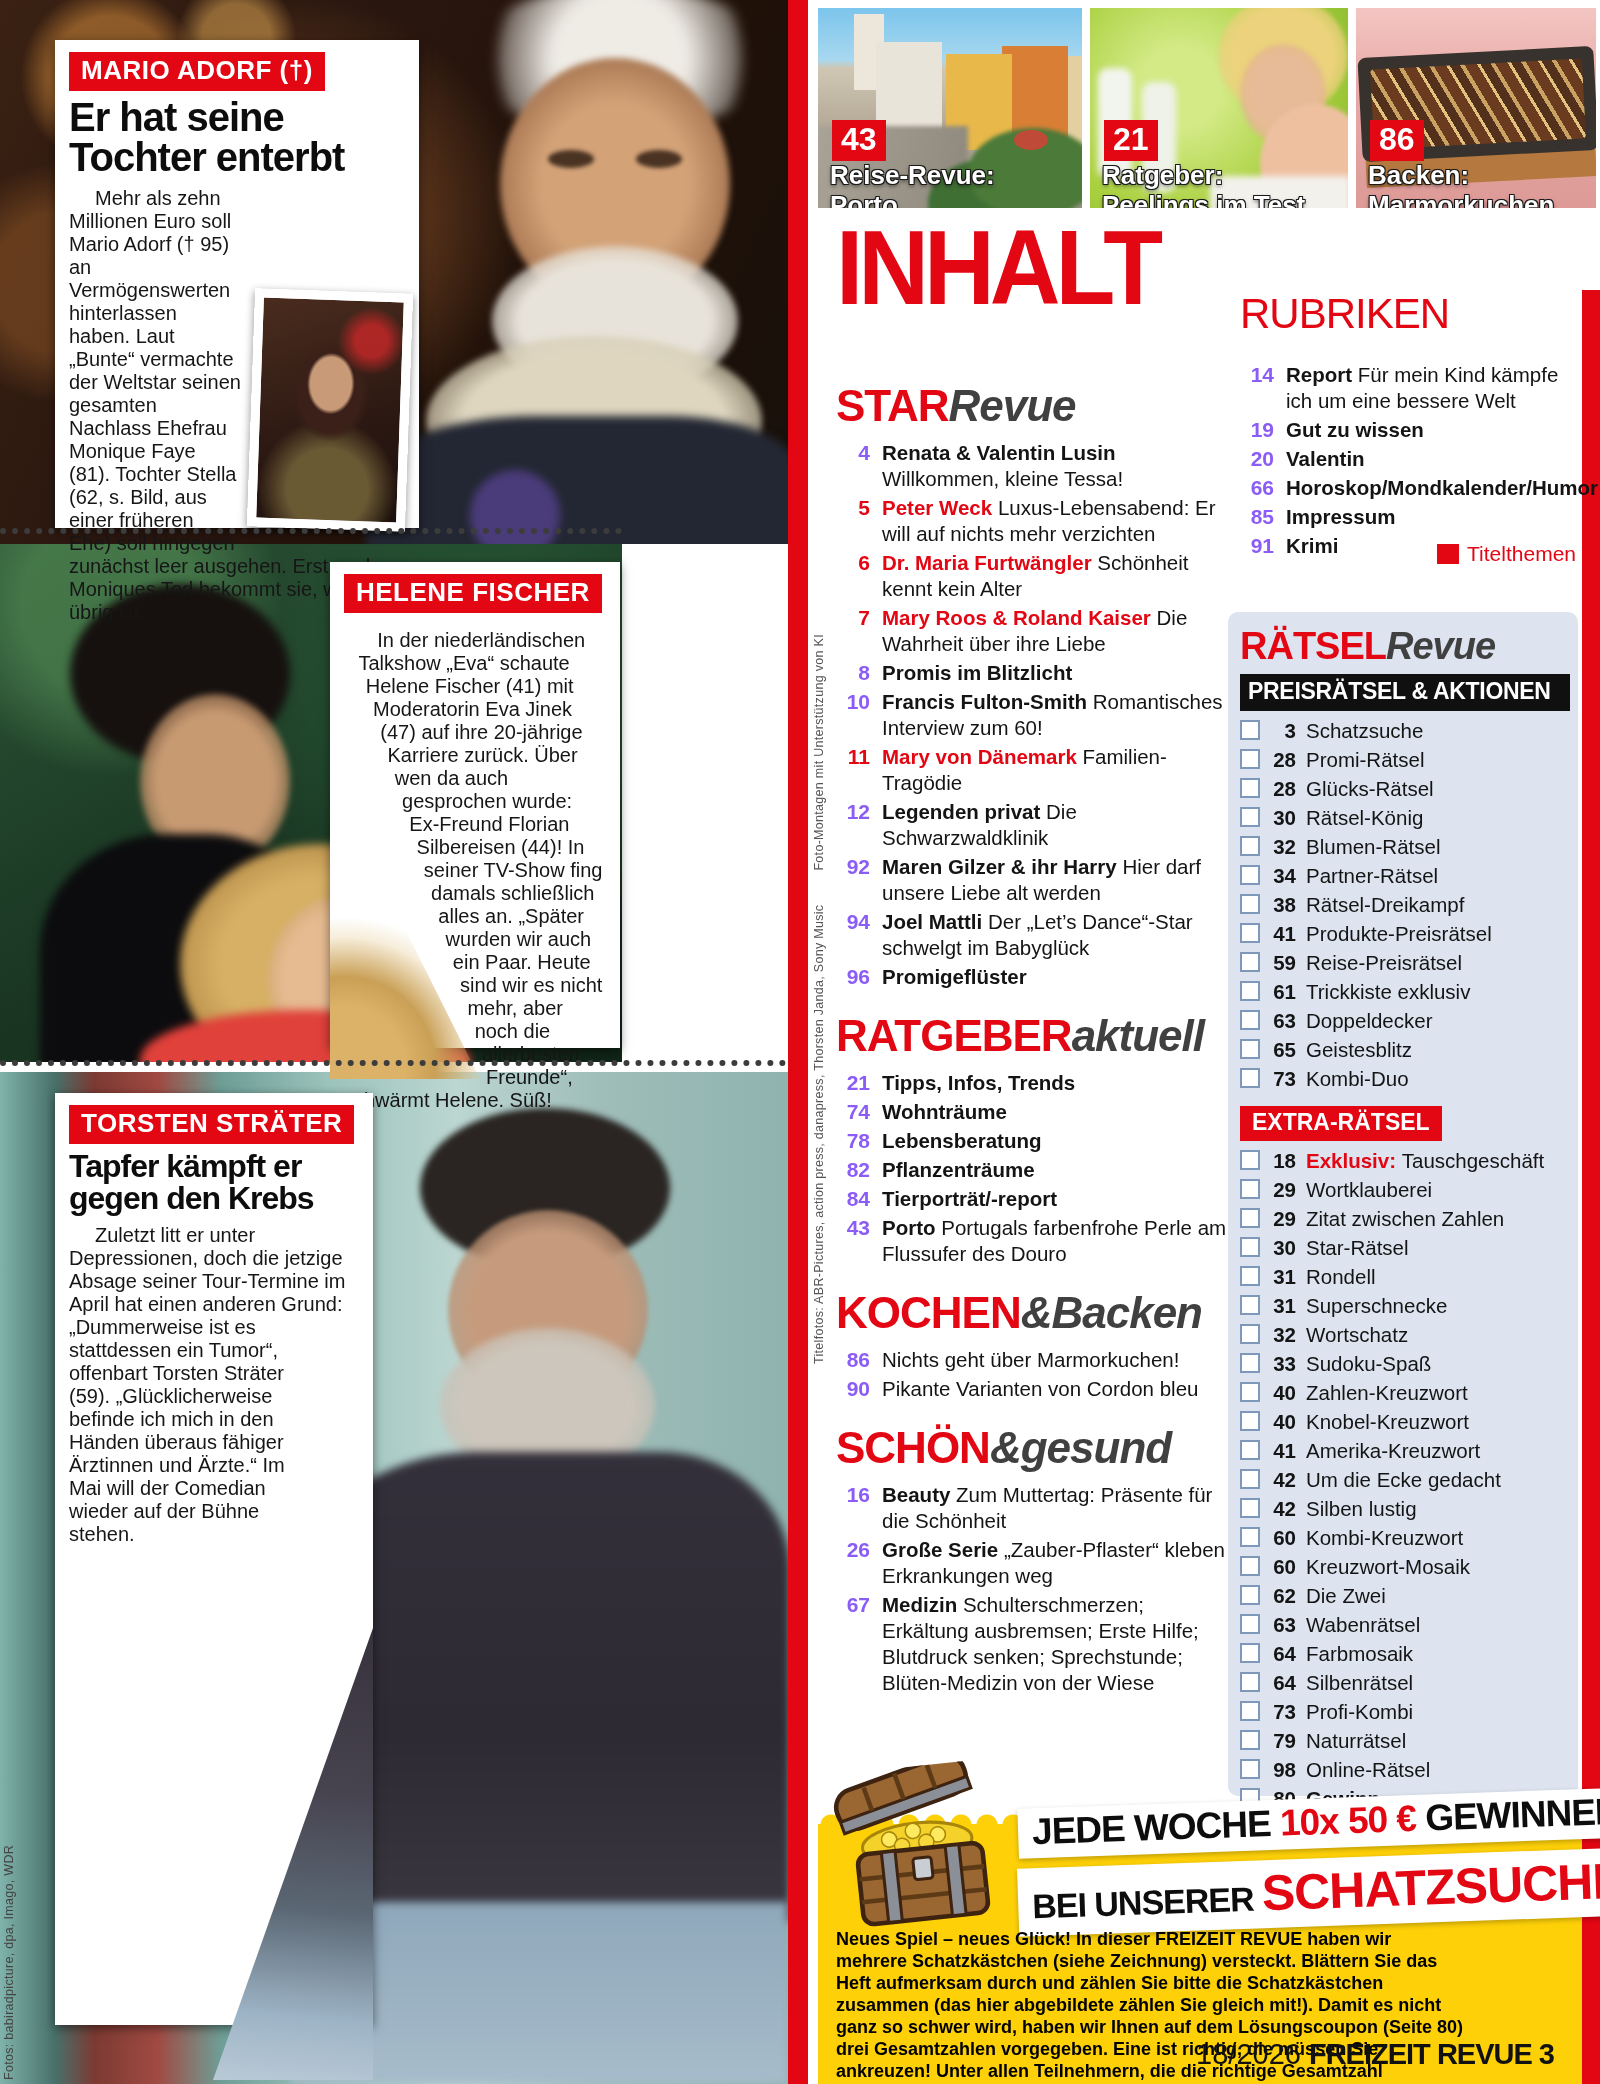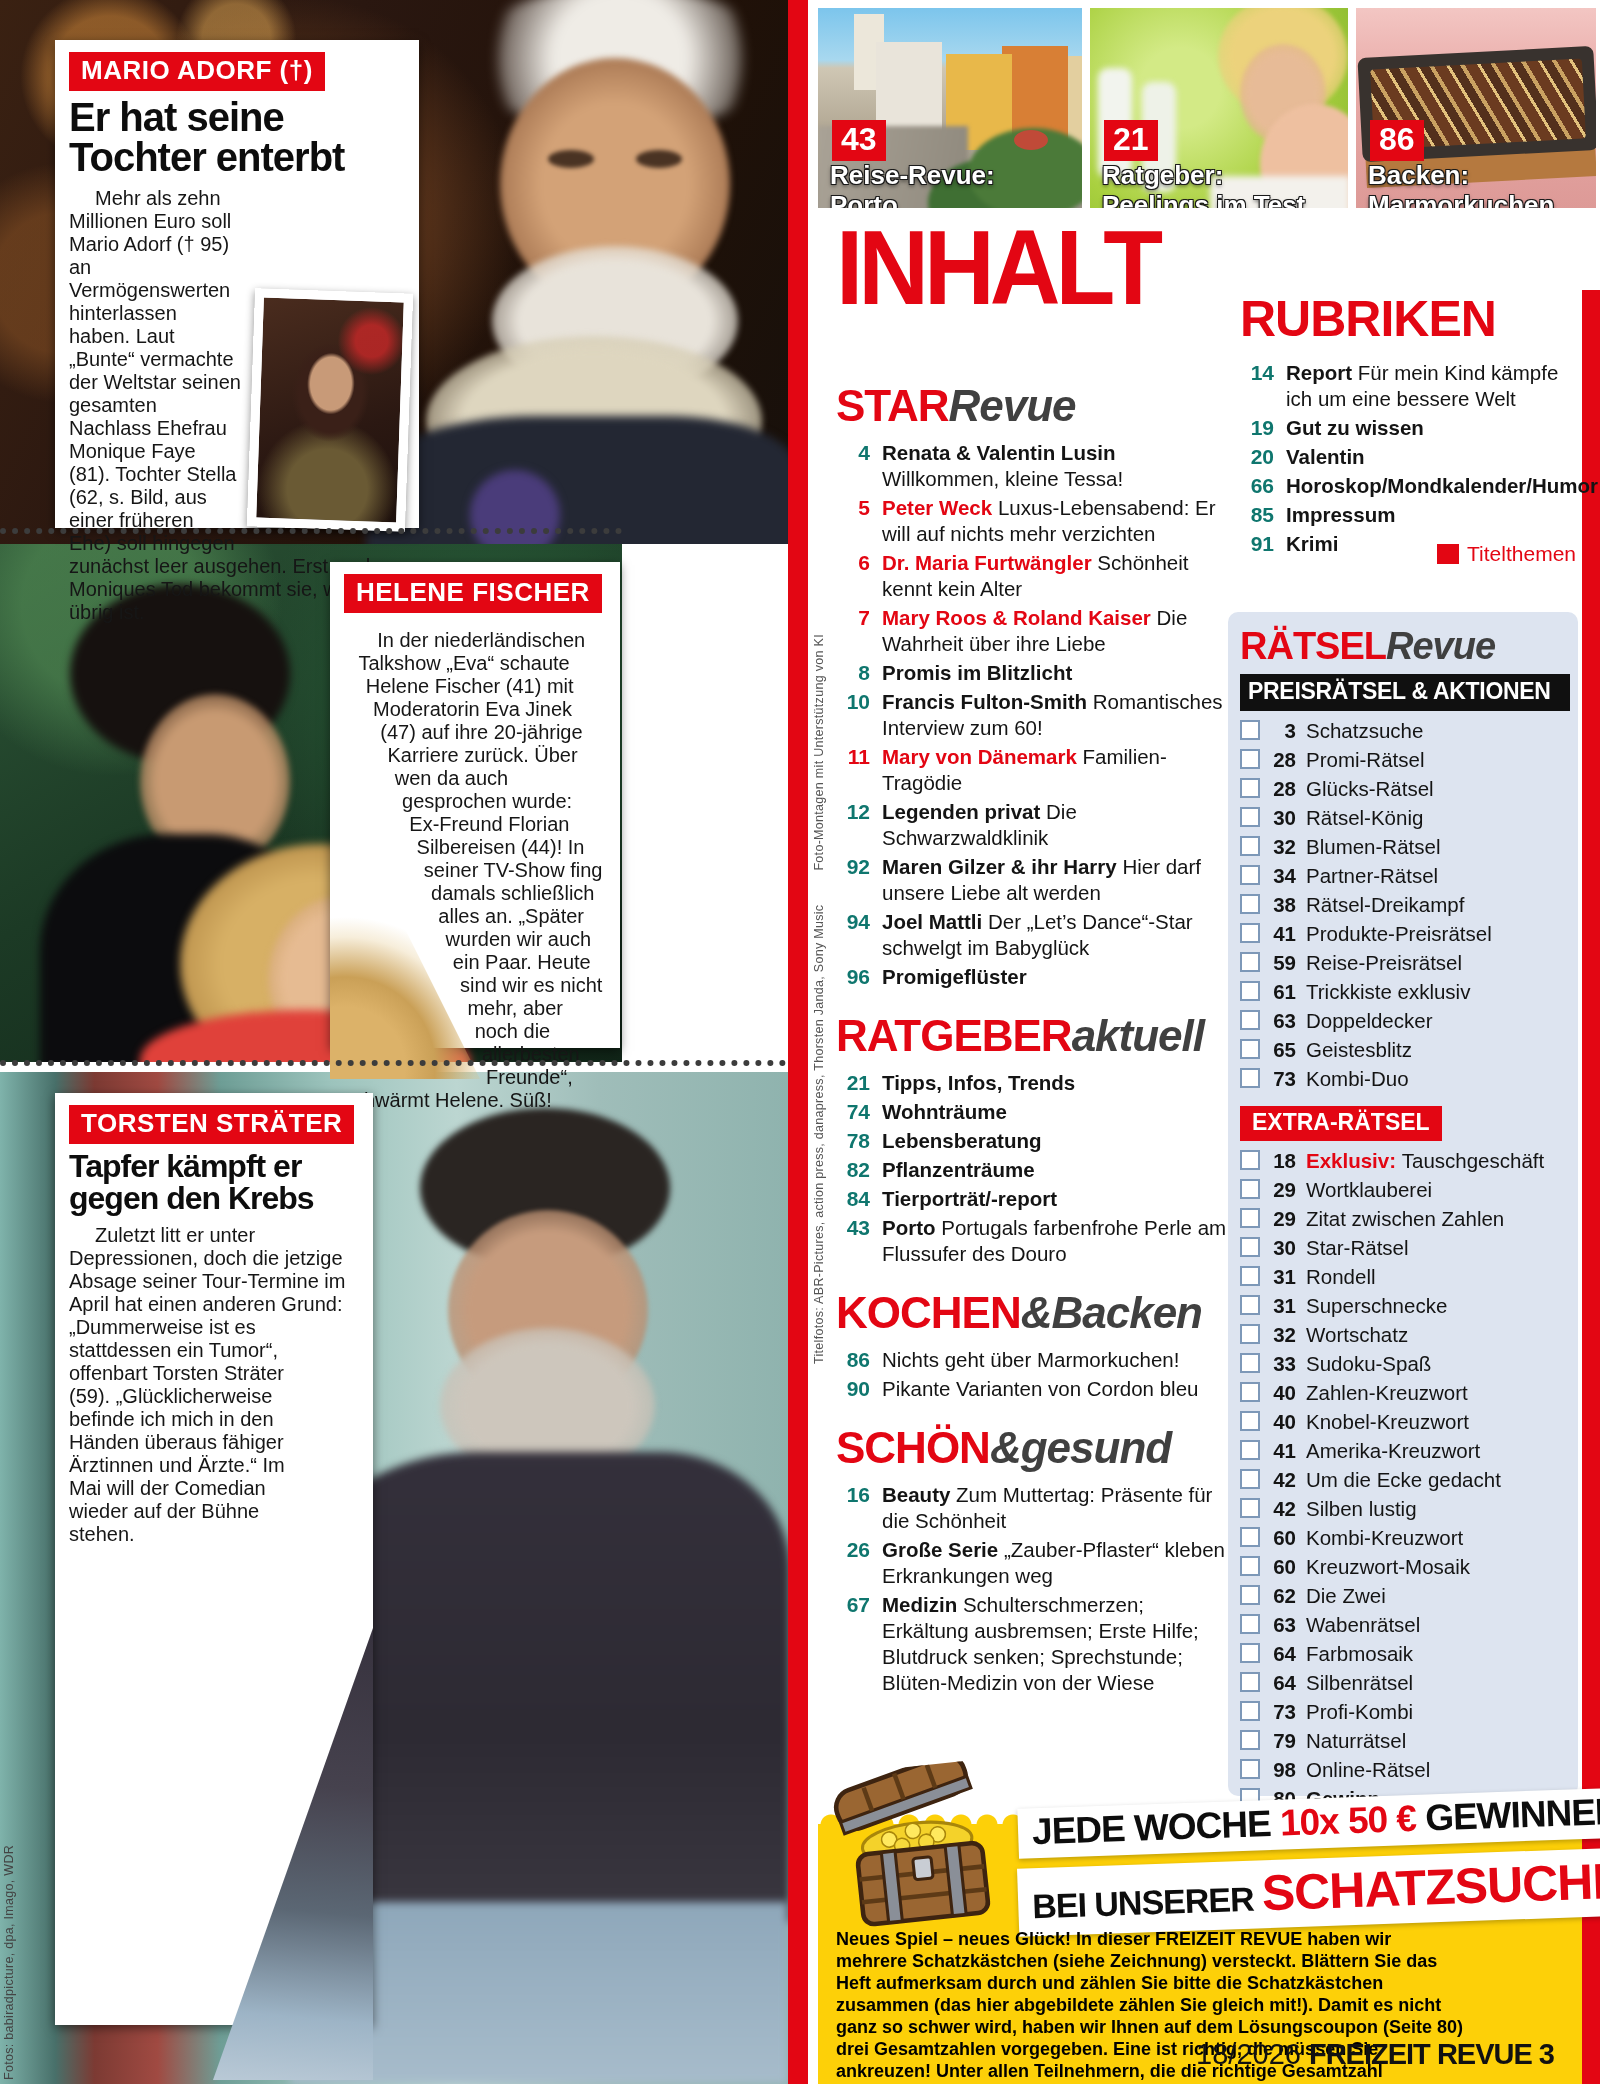--- a/index.html
+++ b/index.html
@@ -88,30 +88,30 @@
 
   
   .inhalt{position:absolute;left:836px;top:214px;color:var(--red);font-size:98px;font-weight:800;
           letter-spacing:-5px;transform:scaleY(1.08);transform-origin:top left;line-height:1;}
   .midsec{position:absolute;left:836px;top:382px;width:396px;}
   .sec-head{font-size:44px;font-weight:800;letter-spacing:-1px;line-height:48px;margin:22px 0 10px;}
   .sec-head:first-child{margin-top:0;}
   .sec-head .hr{color:var(--red);}
   .sec-head .hb{color:#404040;font-style:italic;}
   .entry{display:flex;margin-bottom:3px;}
-  .e-num{flex:none;width:46px;text-align:right;padding-right:12px;font-weight:800;color:#0f766e;
+  .e-num{flex:none;width:46px;text-align:right;padding-right:12px;font-weight:800;color:#8b5cf6;
          font-size:21px;line-height:26px;}
   .e-txt{flex:1;font-size:20.5px;line-height:26px;color:#141414;}
   .e-lead{font-weight:800;}
   .e-lead:not(:empty)::after{content:" ";}
   .entry[data-variant="red"] .e-num,.entry[data-variant="red"] .e-lead{color:var(--red);}
 
   
   .rubriken{position:absolute;left:1240px;top:290px;width:336px;}
-  .rub-head{color:var(--red);font-size:50px;font-weight:700;letter-spacing:-1px;margin-bottom:12px;}
+  .rub-head{color:var(--red);font-size:42px;font-weight:400;letter-spacing:-1px;margin-bottom:24px;}
   .legend{position:absolute;right:0;top:252px;display:flex;align-items:center;gap:8px;
           color:var(--red);font-size:21px;}
   .legend .sq{width:22px;height:20px;background:var(--red);display:inline-block;}
 
   
   .panel{position:absolute;left:1228px;top:612px;width:350px;height:1184px;background:var(--panel);
          border-radius:10px;padding:14px 8px 10px 12px;}
   .panel .sec-head{font-size:38px;line-height:40px;margin:0 0 8px;}
   .bar-black{background:#101010;color:#fff;font-weight:800;font-size:23px;padding:4px 8px 6px;
              letter-spacing:-.3px;margin-bottom:8px;}

